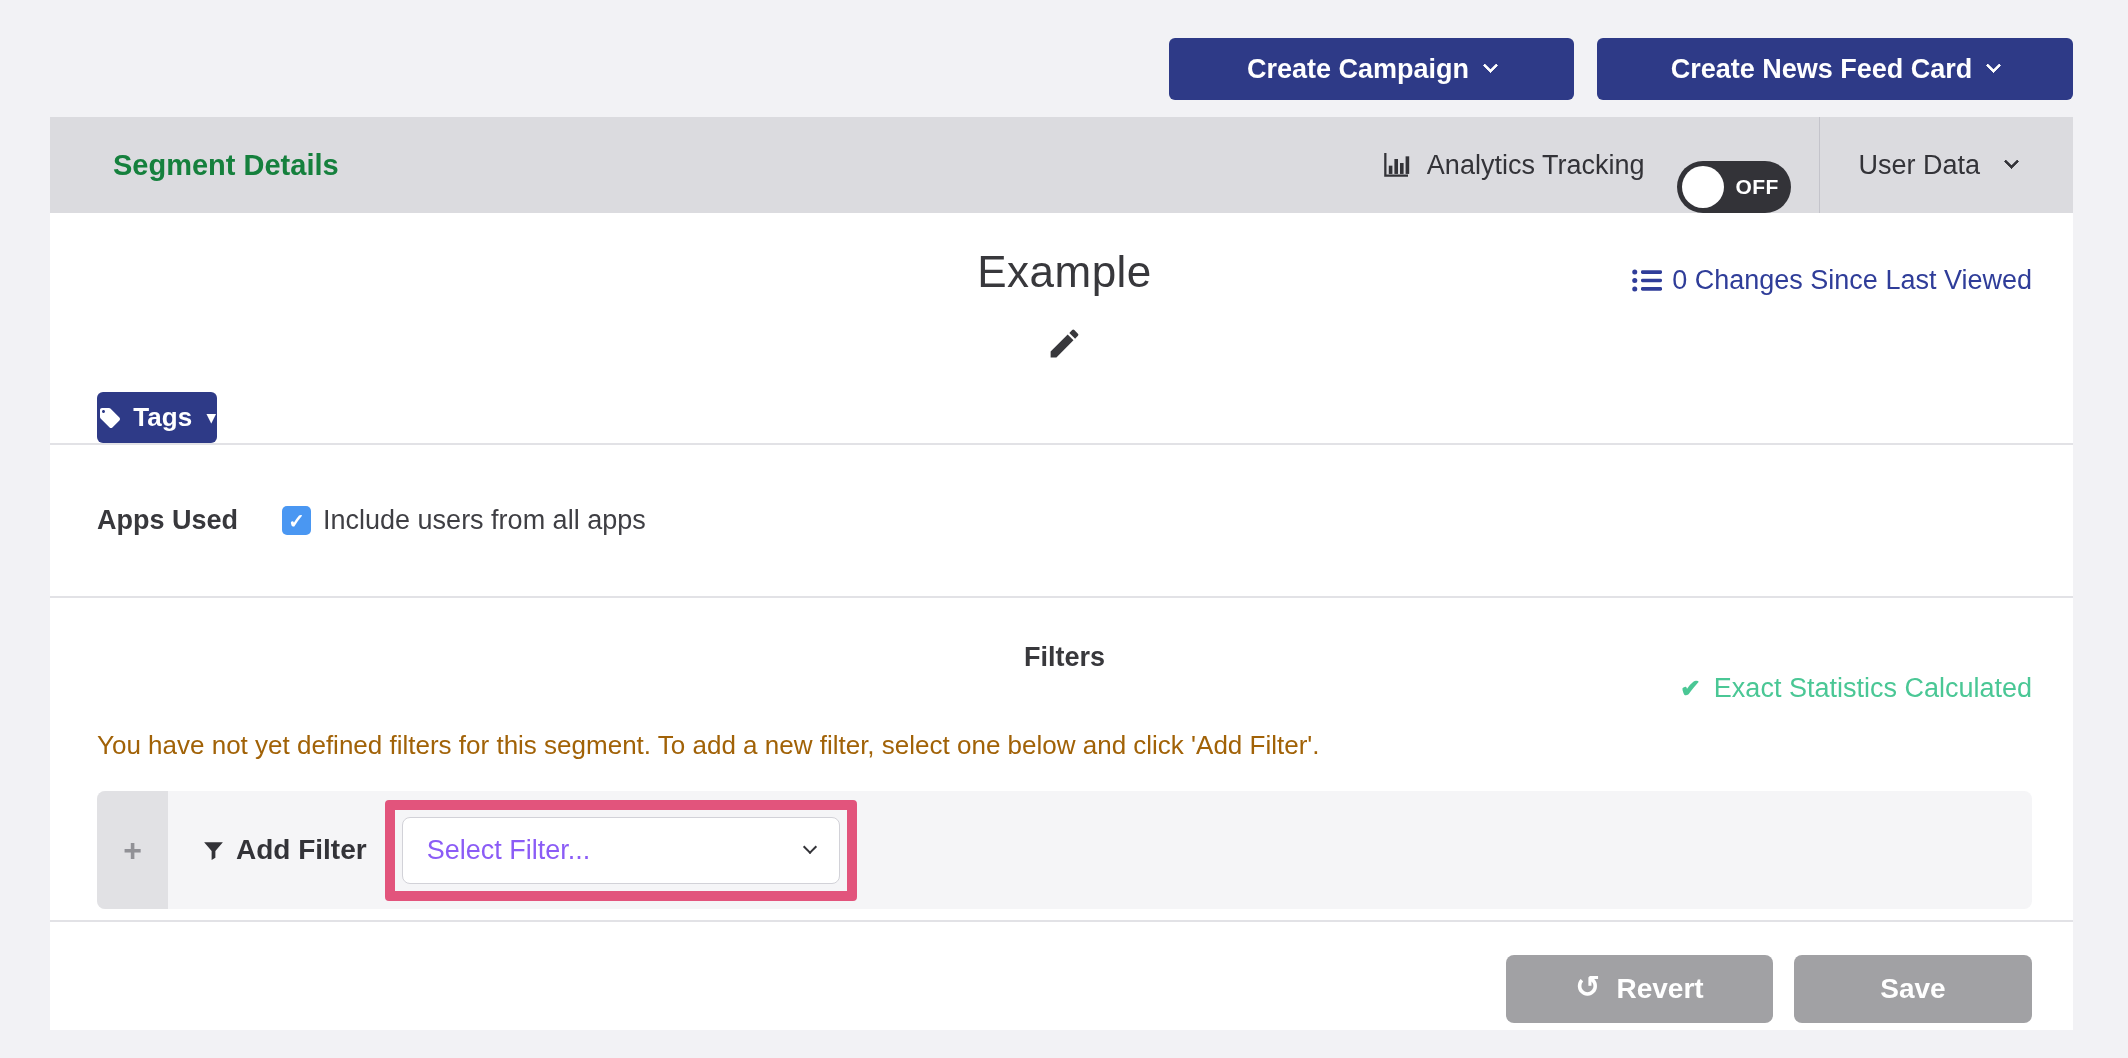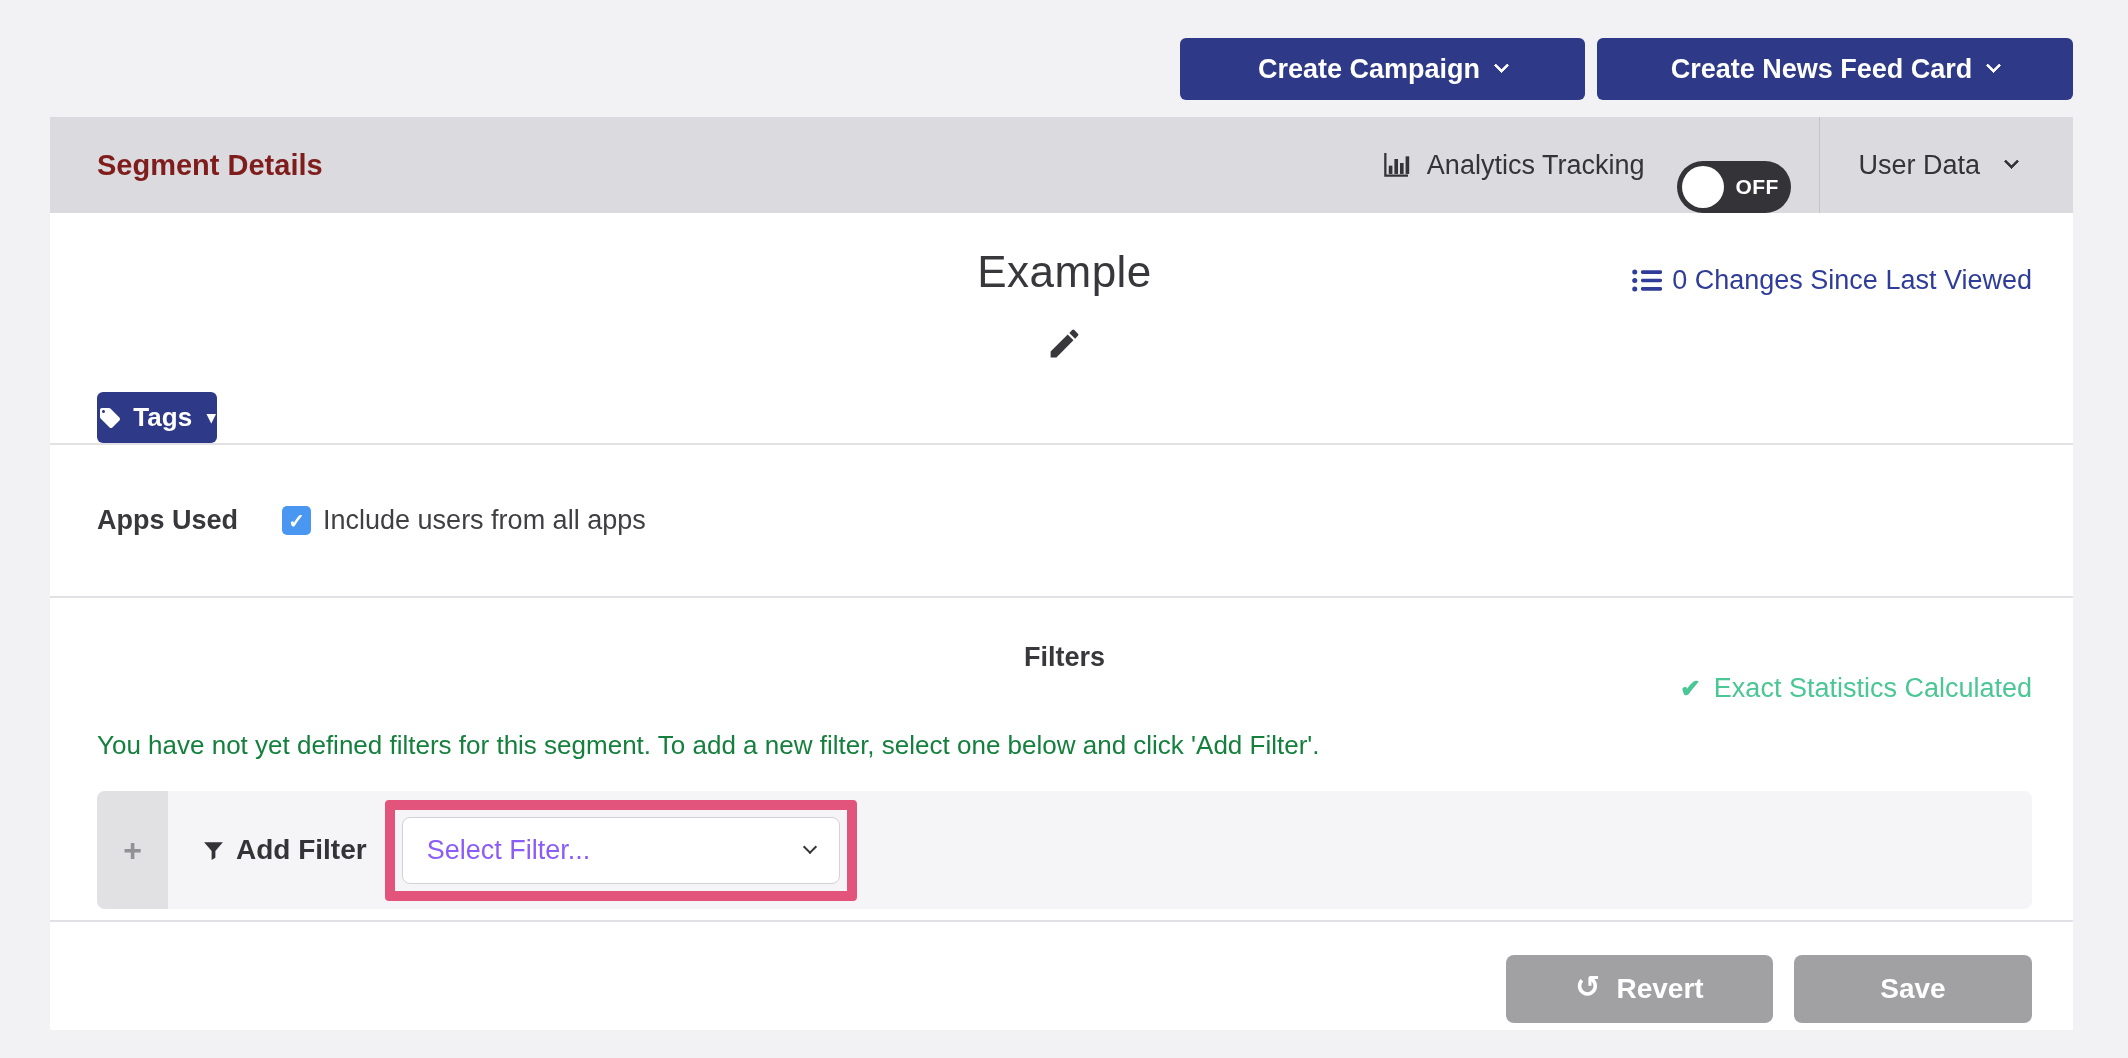--- a/index.html
+++ b/index.html
@@ -4,21 +4,21 @@
 <style>
   * { box-sizing: border-box; }
   html,body { margin:0; padding:0; }
   body {
     width:2128px; height:1058px; position:relative; overflow:hidden;
     background:#f2f2f5; color:#3a3a3e;
     font-family:"Liberation Sans", sans-serif;
   }
 
   
-  .top-actions { position:absolute; top:38px; right:55px; display:flex; gap:12px; }
+  .top-actions { position:absolute; top:38px; right:55px; display:flex; gap:23px; }
   .btn-primary {
     background:#2e3a87; color:#fff; border:none; border-radius:6px; height:62px;
     font-size:27px; font-weight:700; font-family:inherit;
     display:flex; align-items:center; justify-content:center; gap:16px; cursor:pointer;
   }
   .btn-campaign { width:405px; }
   .btn-newsfeed { width:476px; }
   .chev {
     display:inline-block; width:11px; height:11px;
     border-right:3px solid currentColor; border-bottom:3px solid currentColor;
@@ -30,21 +30,21 @@
   .card {
     position:absolute; left:50px; top:117px; width:2023px; height:913px;
     background:#fff; display:flex; flex-direction:column;
   }
 
   
   .card-header {
     flex:0 0 96px; background:#dbdbdf; display:flex; align-items:center;
     padding:0 0 0 47px;
   }
-  .card-title { font-size:29px; font-weight:700; color:#7f1d1d; }
+  .card-title { font-size:29px; font-weight:700; color:#15803d;margin-left:16px; }
   .header-right { margin-left:auto; display:flex; align-items:center; height:100%; }
   .analytics-group { display:flex; align-items:center; gap:15px; font-size:27px; font-weight:500; color:#333338; }
   .toggle {
     width:114px; height:52px; border-radius:26px; background:#333338;
     display:flex; align-items:center; margin-left:18px; cursor:pointer;margin-top:44px;
   }
   .toggle-knob { width:42px; height:42px; border-radius:50%; background:#fff; margin-left:5px; }
   .toggle-label { color:#fff; font-size:21px; font-weight:700; margin-left:11px; letter-spacing:0.5px; }
   .header-divider { width:1px; height:96px; background:#c4c4cb; margin-left:28px; }
   .user-data-group {
@@ -79,21 +79,21 @@
     color:#fff; font-size:20px; font-weight:700; cursor:pointer;
   }
   .checkbox-label { font-size:27px; margin-left:12px; color:#3f3f44; }
 
   
   .filters-section { flex:0 0 322px; padding:44px 41px 0 47px; }
   .filters-header { display:flex; align-items:center;flex-direction:column; }
   .filters-title { font-size:27px; font-weight:700; color:#38383c; }
   .filters-status { margin-left:auto; display:flex; align-items:center; gap:13px; color:#4ac795; font-size:27px; }
   .status-check { font-size:25px; font-weight:700; }
-  .filters-empty-text { font-size:26px; color:#15803d; margin-top:26px; }
+  .filters-empty-text { font-size:26px; color:#a16207; margin-top:26px; }
   .filter-row {
     margin-top:30px; height:118px; background:#f5f5f7;
     display:flex; align-items:center; border-radius:8px;
   }
   .plus-cell {
     width:71px; height:118px; background:#e1e1e4; border-radius:8px 0 0 8px;
     display:flex; align-items:center; justify-content:center;
     font-size:32px; font-weight:700; color:#919196; cursor:pointer;
   }
   .add-filter-group { display:flex; align-items:center; gap:10px; margin-left:33px; font-size:28px; font-weight:700; color:#333338; }

